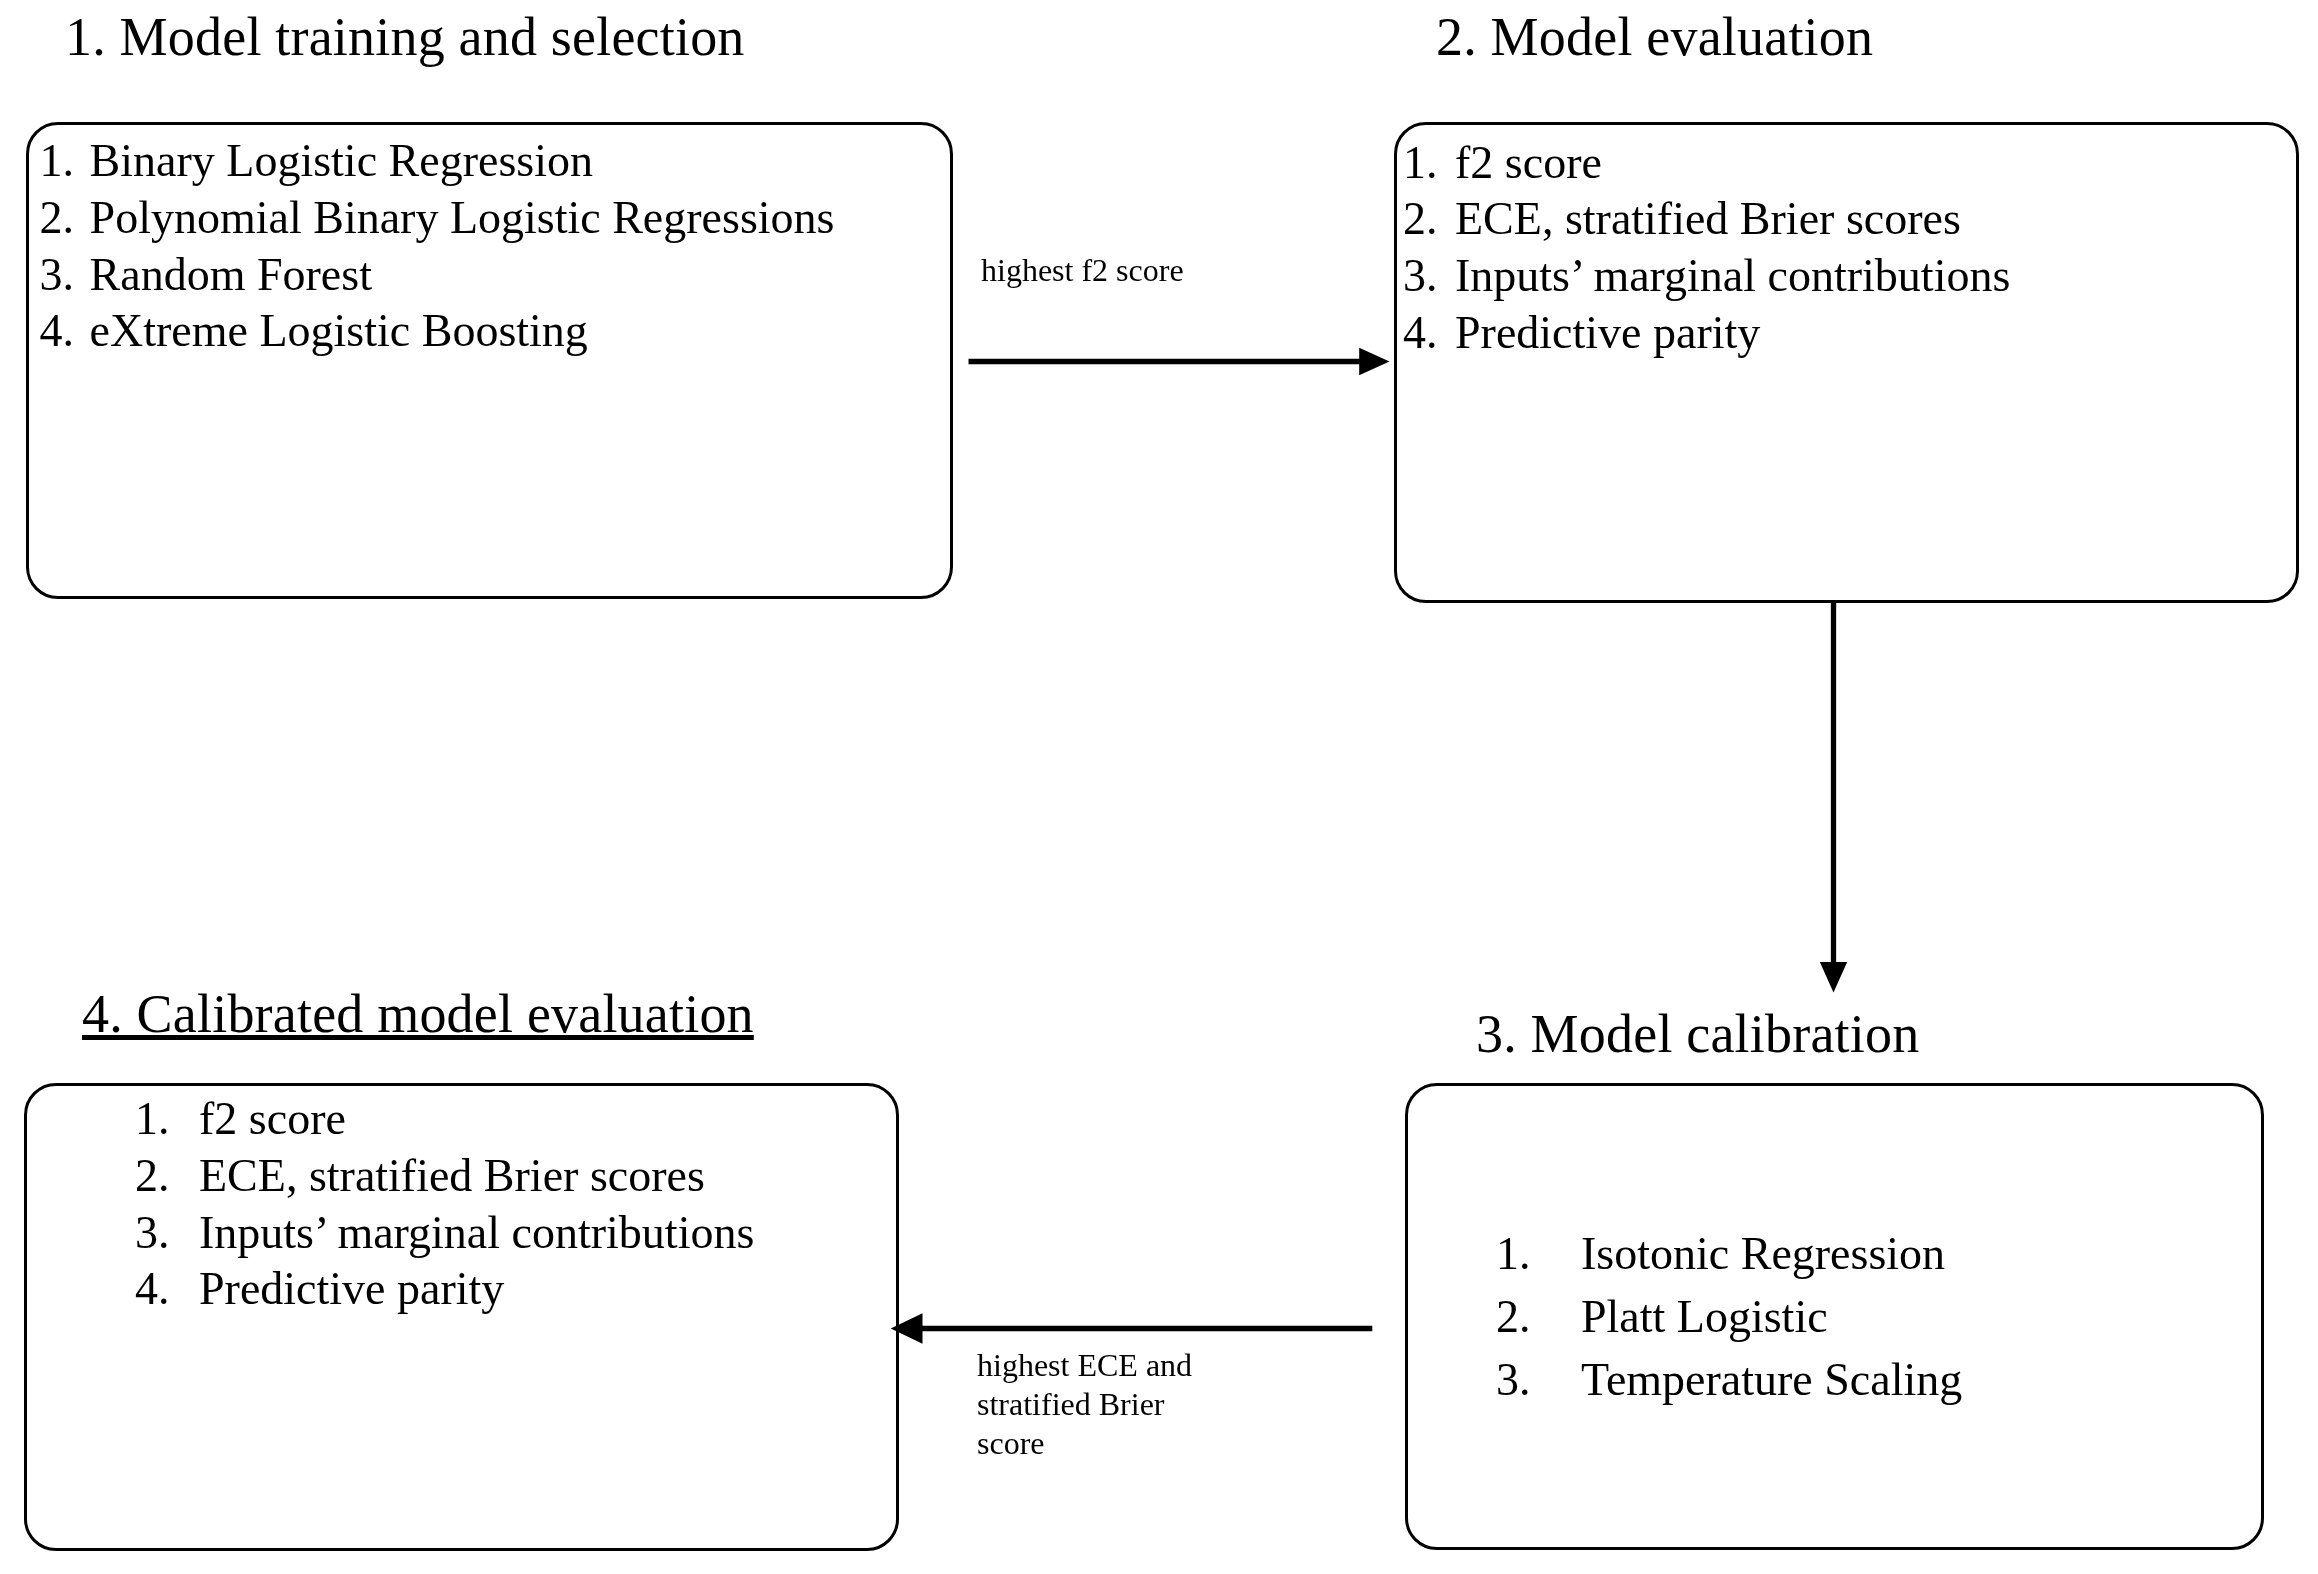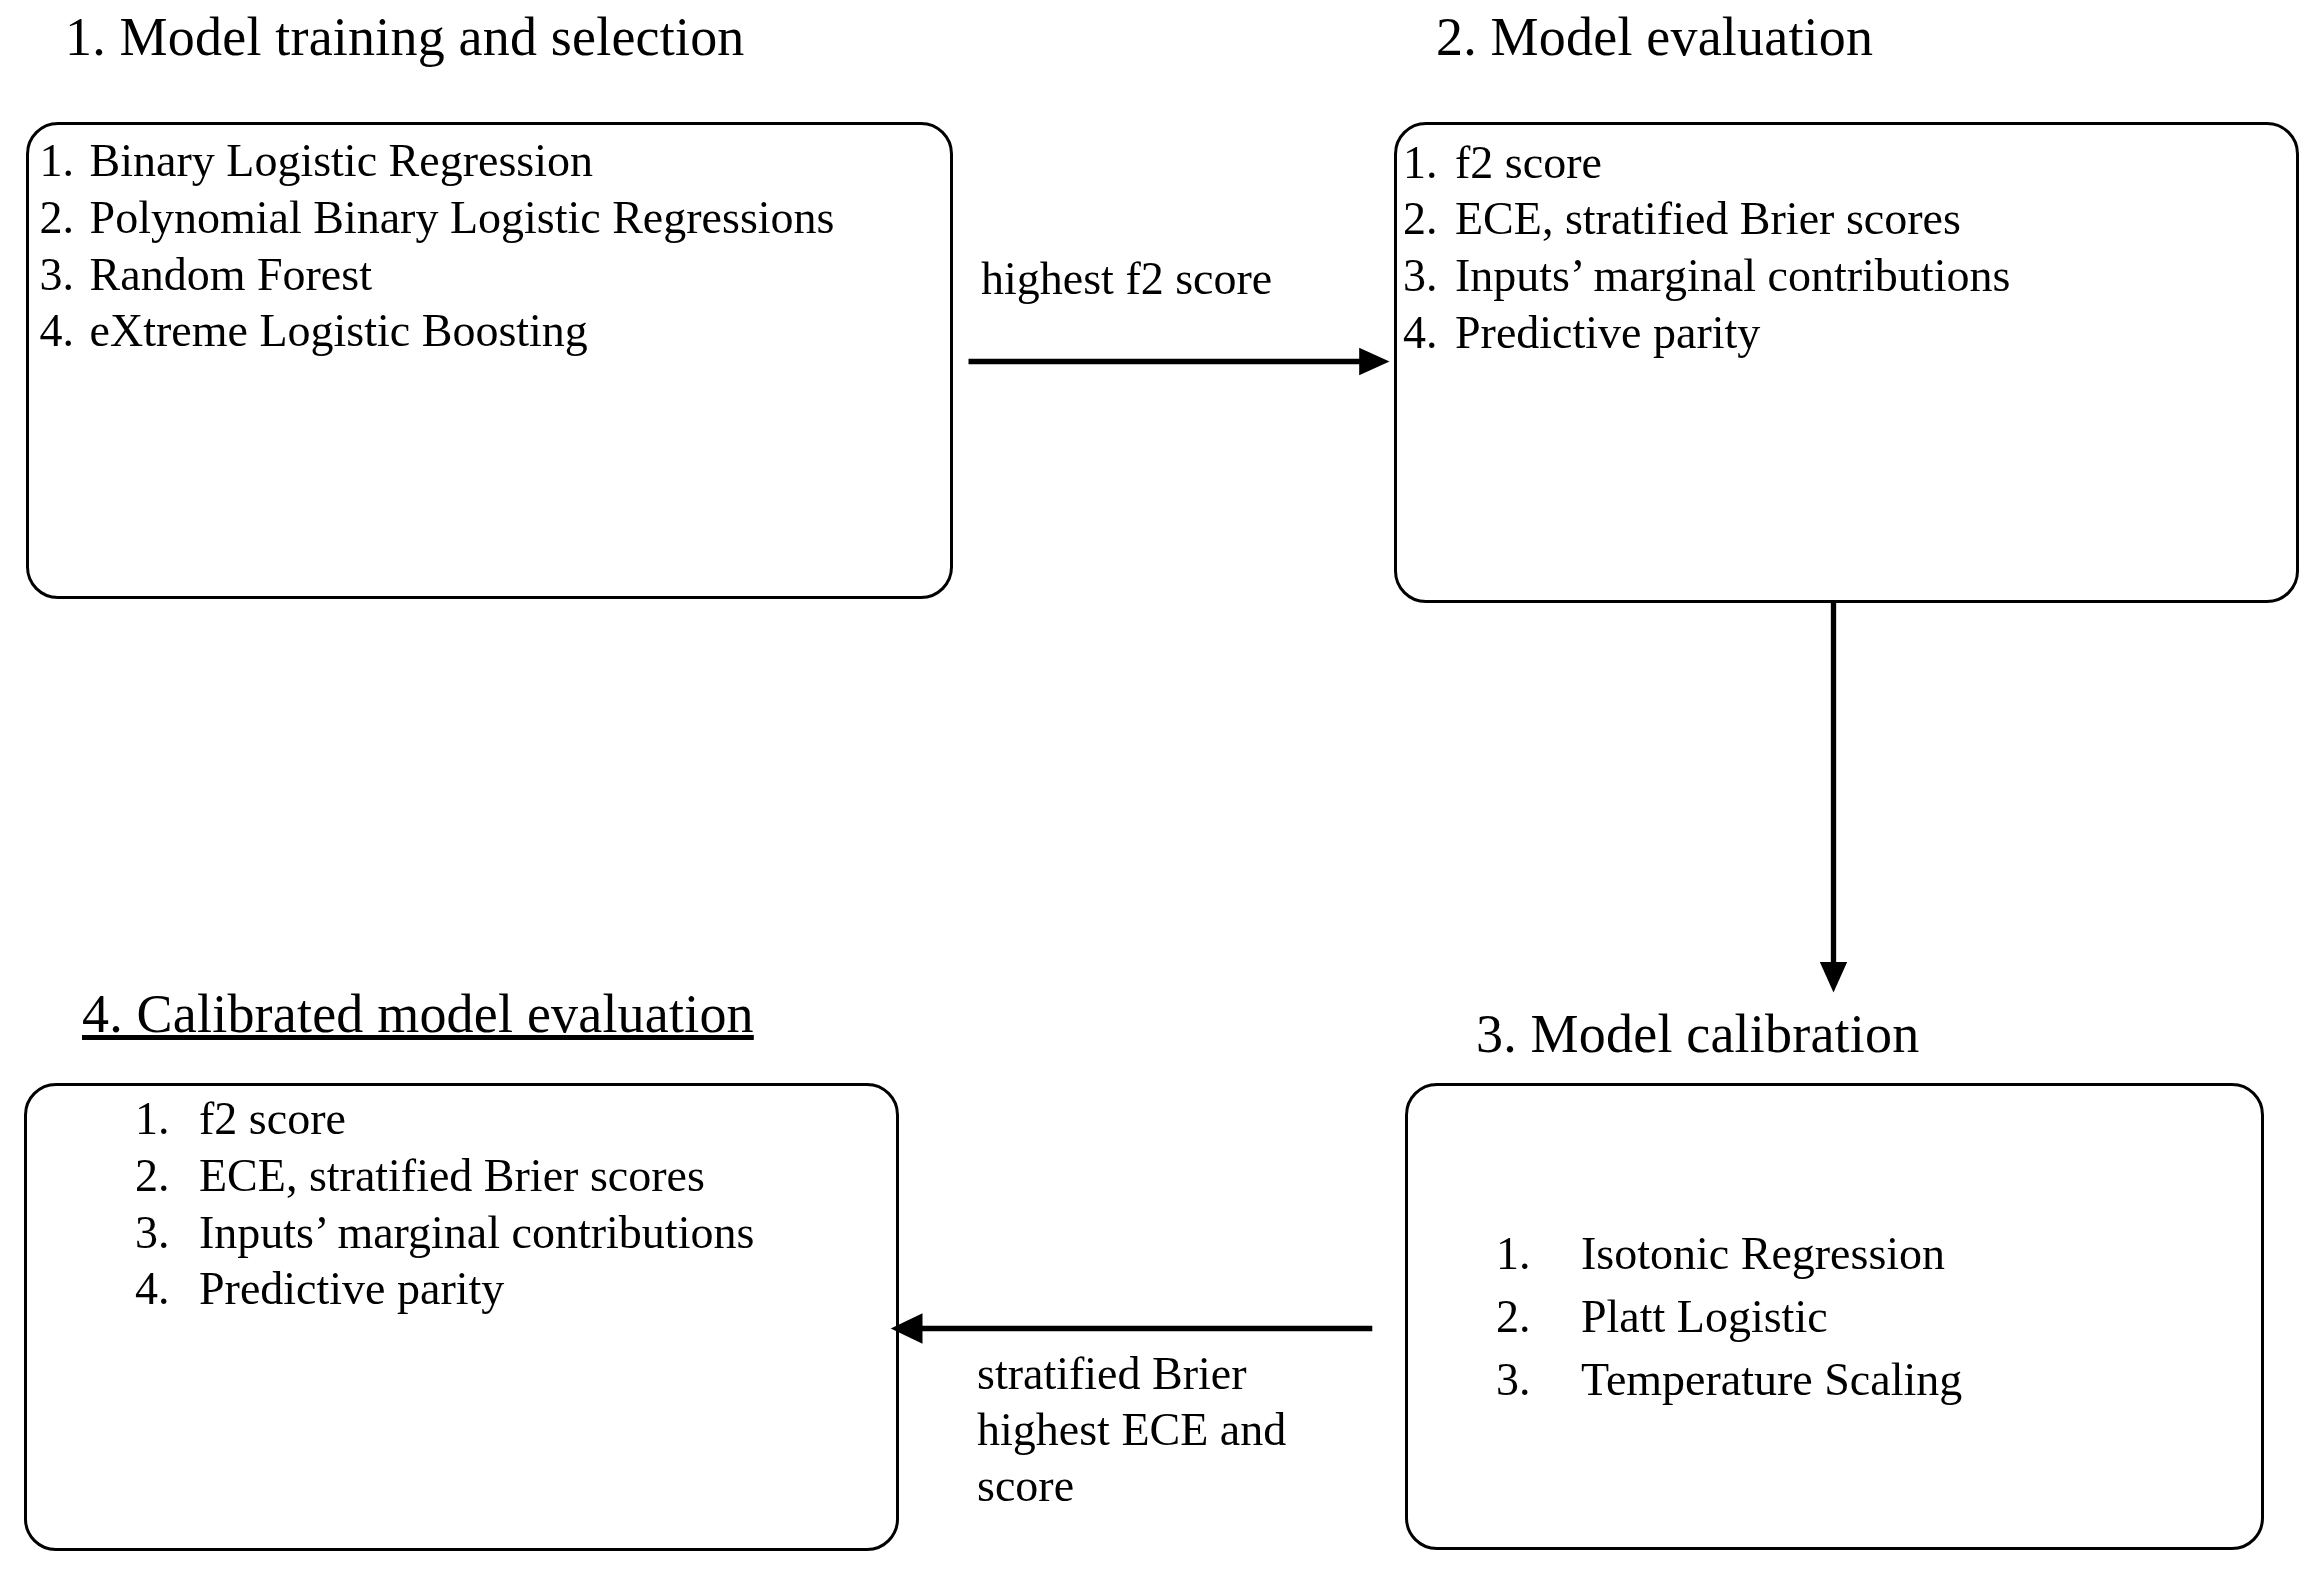--- a/index.html
+++ b/index.html
@@ -90,21 +90,21 @@
     position: absolute;
     overflow: visible;
   }
   #arrow-1to2 { left: 966px; top: 335px;  width: 426px;  height: 53px; }
   #arrow-2to3 { left: 1806px; top: 599px;  width: 55px;   height: 395px; }
   #arrow-3to4 { left: 888px; top: 1302px; width: 487px;  height: 53px; }
 
   
   .arrow-label {
     position: absolute;
-    font-size: 46px;
+    font-size: 32px;
     line-height: 1.22;
   }
   #label-f2 {
     left: 981px;
     top: 251px;
     white-space: nowrap;
   }
   #label-ece {
     left: 977px;
     top: 1346px;
@@ -216,19 +216,19 @@
   </svg>
 
   <svg class="arrow-svg" id="arrow-3to4" viewBox="0 0 640 70">
     <line x1="638" y1="35" x2="40" y2="35" stroke="#000000" stroke-width="7"></line>
     <polygon points="2,35 44,15 44,55" fill="#000000"></polygon>
   </svg>
 
   <div class="arrow-label" id="label-f2">highest f2 score</div>
 
   <div class="arrow-label" id="label-ece">
+    <span class="lline">highest ECE and</span>
     <span class="lline">stratified Brier</span>
-    <span class="lline">highest ECE and</span>
     <span class="lline">score</span>
   </div>
 
 </div>
 
 
 </body></html>

